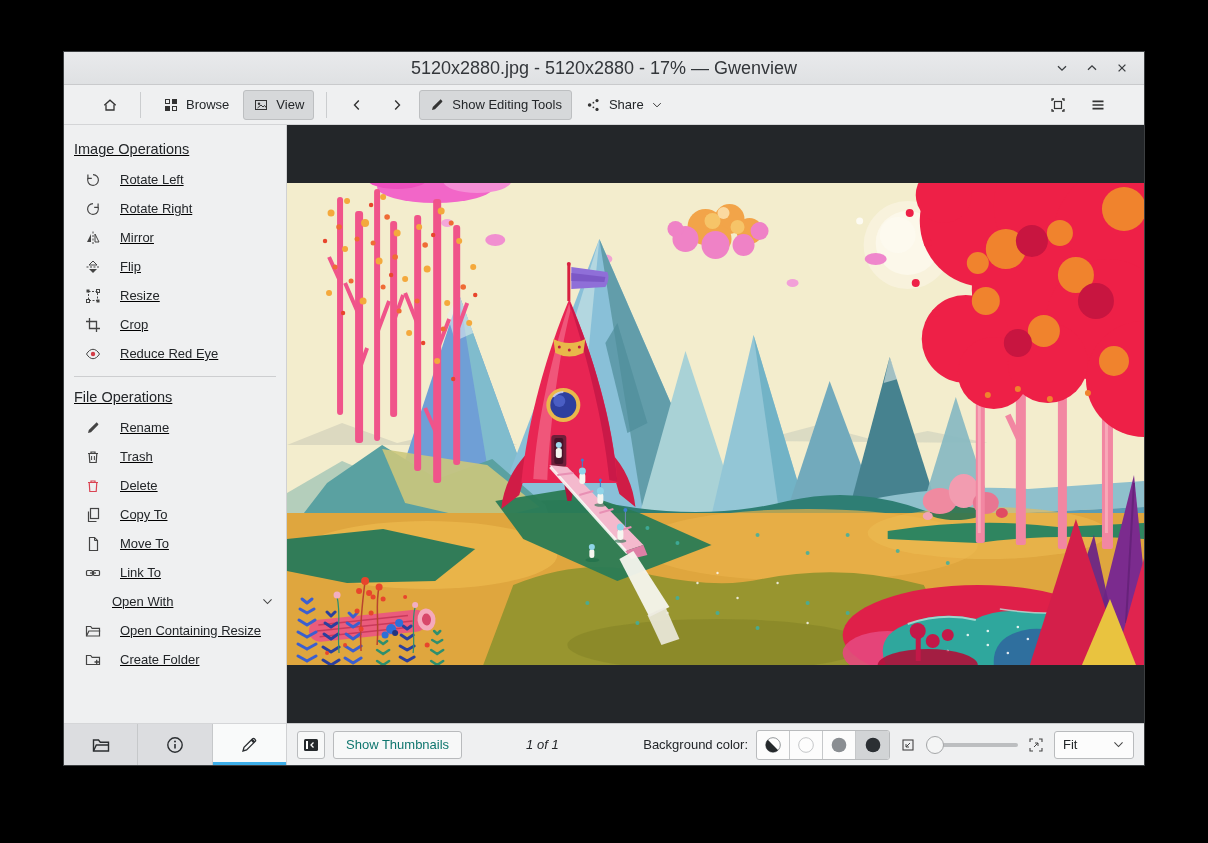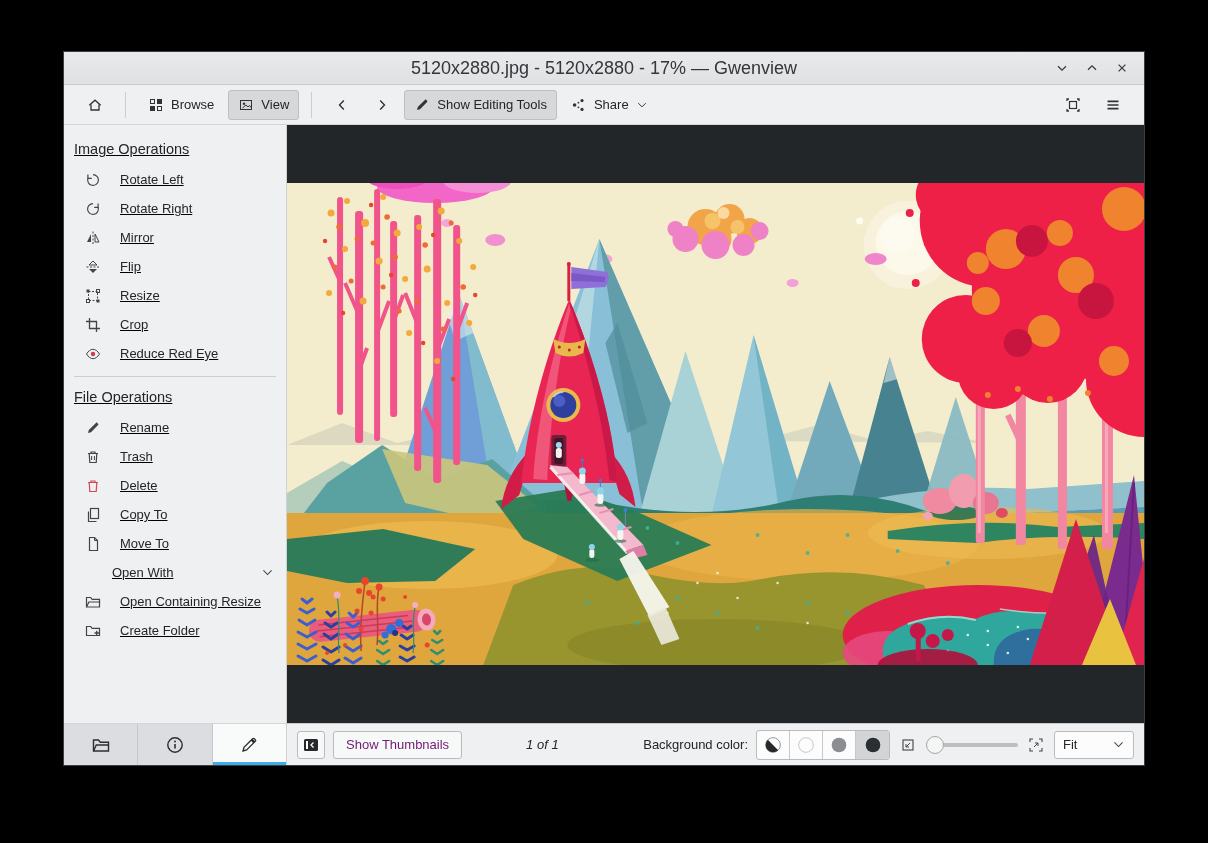--- a/index.html
+++ b/index.html
@@ -8,21 +8,21 @@
   .window{position:absolute;left:64px;top:52px;width:1080px;height:713px;background:#eff0f1;
     outline:1px solid #3c3f41;display:flex;flex-direction:column;}
   
   .titlebar{height:33px;background:linear-gradient(#e9eaec,#dfe1e3);border-bottom:1px solid #c9cacc;
     display:flex;align-items:center;position:relative;flex:0 0 auto;}
   .tb-title{position:absolute;left:0;right:0;text-align:center;font-size:18px;color:#33363a;}
   .tb-controls{margin-left:auto;display:flex;align-items:center;gap:10px;padding-right:12px;z-index:2;}
   .tb-btn{width:20px;height:20px;display:flex;align-items:center;justify-content:center;cursor:default;}
   
   .toolbar{height:40px;background:#eff0f1;border-bottom:1px solid #d4d5d7;display:flex;align-items:center;
-    padding:0 13px;gap:4px;flex:0 0 auto;}
+    padding:0 28px;gap:4px;flex:0 0 auto;}
   .tool-btn{display:flex;align-items:center;gap:7px;height:30px;padding:0 9px;border-radius:3px;
     font-size:13px;color:#232629;border:1px solid transparent;}
   .tool-btn.pressed{background:#d6d8da;border-color:#bdbfc1;}
   .tool-sep{width:1px;height:26px;background:#cbcdcf;margin:0 8px;}
   .tool-spacer{flex:1;}
   .icon16{width:16px;height:16px;display:block;}
   .icon20{width:20px;height:20px;display:block;}
   
   .main{flex:1;display:flex;min-height:0;}
   .sidebar{width:223px;flex:0 0 auto;background:#eff0f1;border-right:1px solid #d0d1d3;
@@ -44,21 +44,21 @@
   
   .viewer{flex:1;display:flex;flex-direction:column;min-width:0;}
   .canvas{flex:1;background:#232629;position:relative;overflow:hidden;}
   .artwork{position:absolute;left:0;top:58px;width:857px;height:482px;display:block;}
   
   .statusbar{flex:0 0 auto;height:42px;background:#eff0f1;border-top:1px solid #c8c9cb;
     display:flex;align-items:center;padding:0 10px;gap:8px;font-size:13px;color:#232629;}
   .sb-iconbtn{width:28px;height:28px;border:1px solid #b9bbbd;border-radius:3px;background:#f7f8f8;
     display:flex;align-items:center;justify-content:center;}
   .sb-btn{height:28px;padding:0 12px;border:1px solid #b9bbbd;border-radius:3px;background:#f7f8f8;
-    display:flex;align-items:center;font-size:13px;color:#701a75;}
+    display:flex;align-items:center;font-size:13px;color:#0f766e;}
   .counter{margin-left:56px;font-style:italic;}
   .bg-label{margin-left:auto;}
   .swatch-group{display:flex;border:1px solid #b9bbbd;border-radius:3px;overflow:hidden;background:#fcfcfc;}
   .swatch{width:33px;height:28px;display:flex;align-items:center;justify-content:center;
     border-right:1px solid #c6c8ca;background:transparent;}
   .swatch:last-child{border-right:none;}
   .swatch.selected{background:#d2d4d6;}
   .zoom-icon{width:20px;height:20px;display:flex;align-items:center;justify-content:center;}
   .slider{width:92px;height:20px;display:flex;align-items:center;position:relative;}
   .slider-track{width:100%;height:4px;background:#bcbec0;border-radius:2px;}
@@ -278,20 +278,30 @@
           <span class="op-label">Copy To</span>
         </div>
         <div class="op-row">
           <span class="op-icon">
               <svg class="icon16" viewBox="0 0 16 16">
                 <path d="M4.5 1.5h5l3 3v10h-8z" fill="none" stroke="#444" stroke-width="1.2"></path>
                 <path d="M9.5 1.5v3h3" fill="none" stroke="#444"></path>
               </svg>
             </span>
           <span class="op-label">Move To</span>
+        </div>
+        <div class="op-row">
+          <span class="op-icon">
+              <svg class="icon16" viewBox="0 0 16 16">
+                <rect x="1.5" y="5.5" width="6" height="5" rx="1" fill="none" stroke="#444" stroke-width="1.2"></rect>
+                <rect x="8.5" y="5.5" width="6" height="5" rx="1" fill="none" stroke="#444" stroke-width="1.2"></rect>
+                <path d="M5 8h6" stroke="#444" stroke-width="1.2"></path>
+              </svg>
+            </span>
+          <span class="op-label">Link To</span>
         </div>
         <div class="op-row indent">
           <span class="op-label">Open With</span>
           <span class="op-chevron">
               <svg class="icon16" viewBox="0 0 16 16" style="width:13px;height:13px">
                 <path d="M3 5.5l5 5 5-5" fill="none" stroke="#444" stroke-width="1.3"></path>
               </svg>
             </span>
         </div>
         <div class="op-row">

